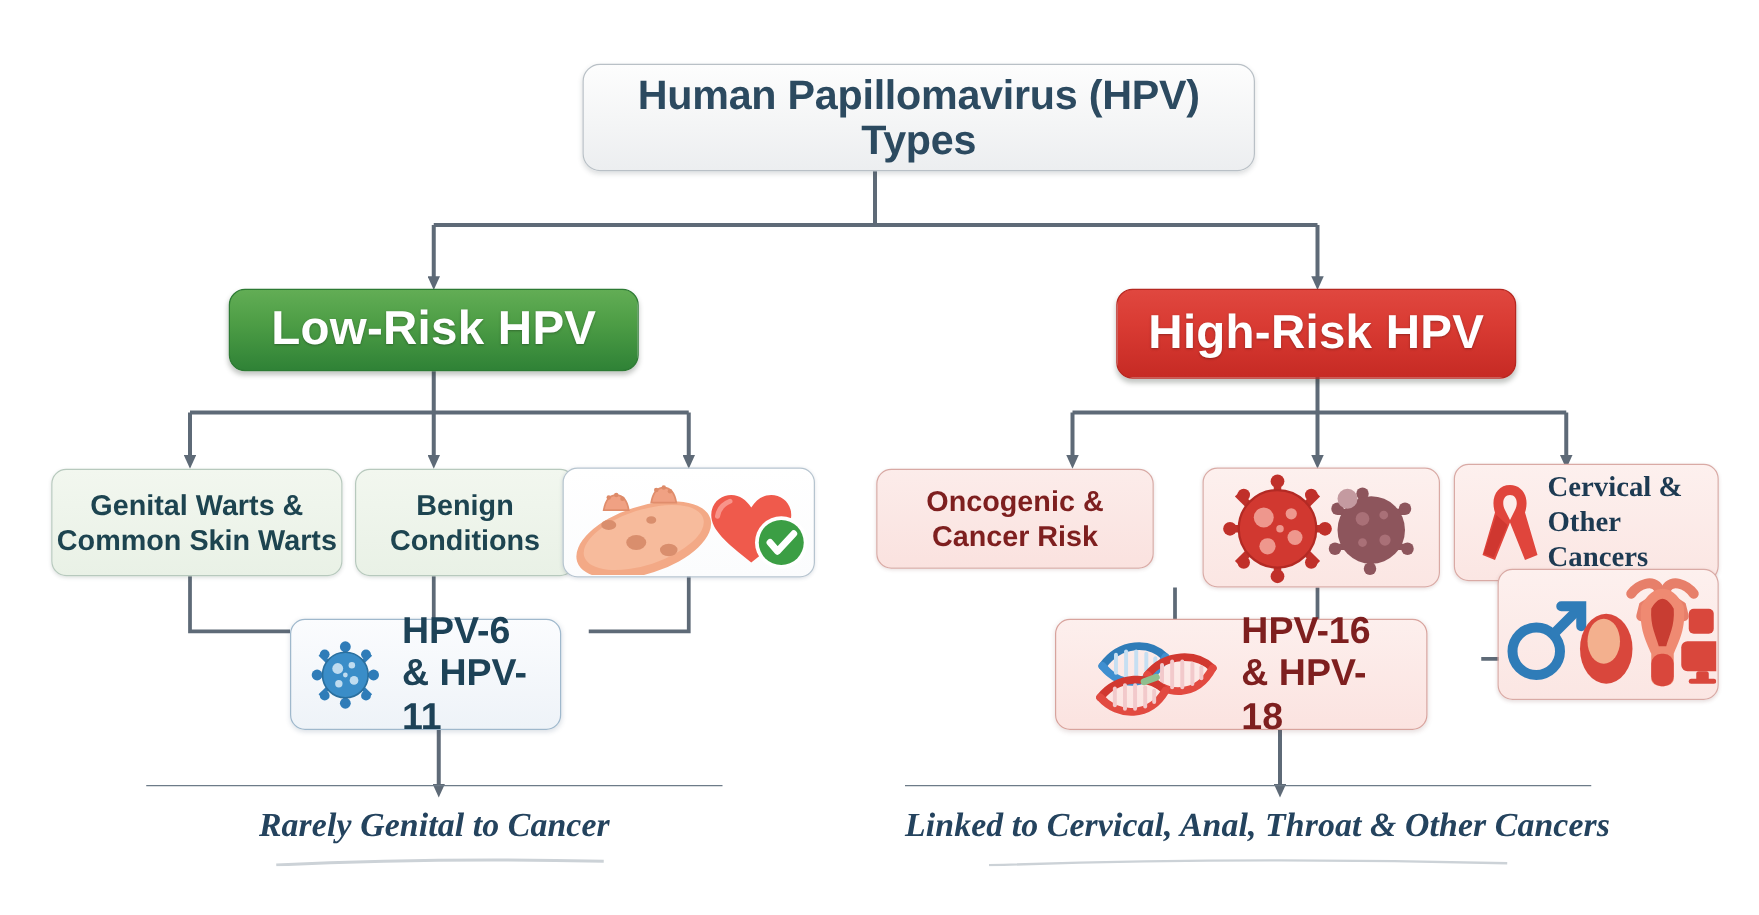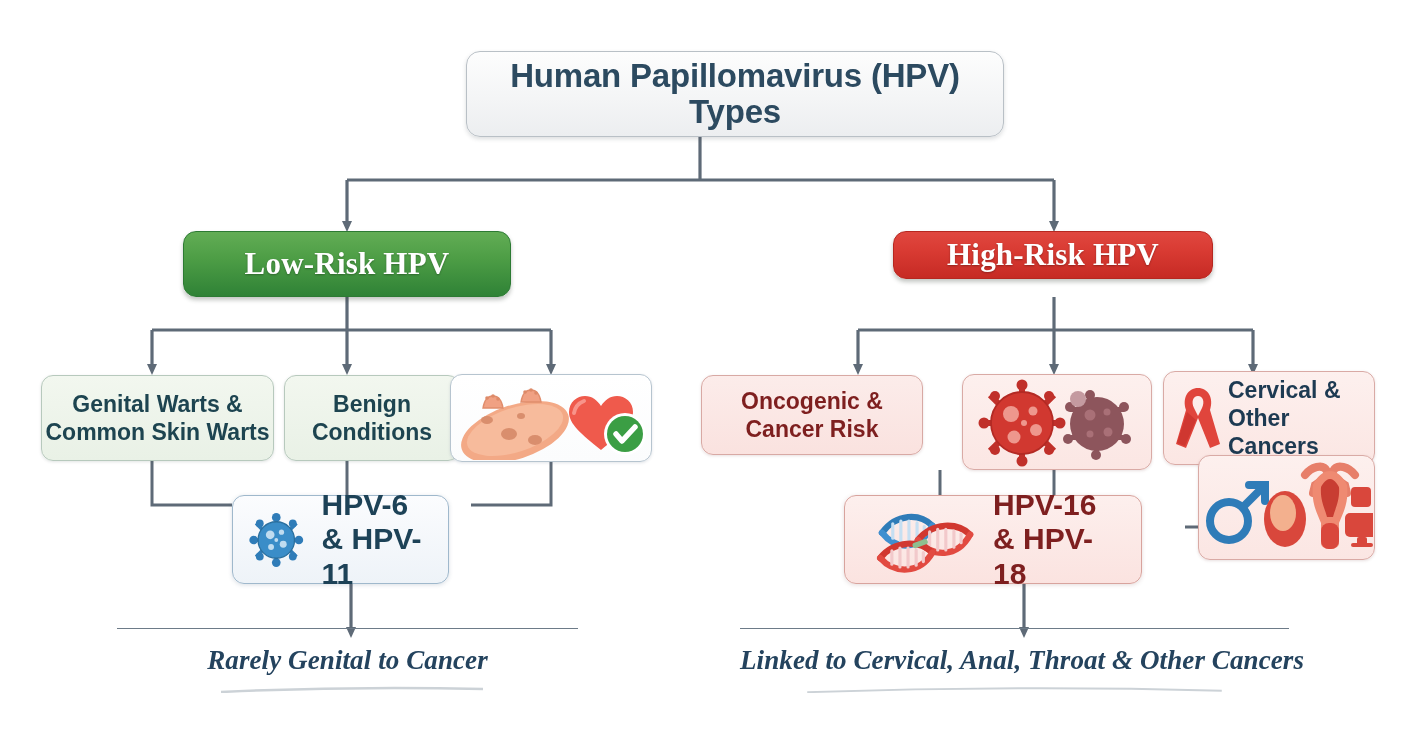--- a/index.html
+++ b/index.html
@@ -54,27 +54,26 @@
     letter-spacing: -0.2px;
     line-height: 1.1;
   }
 
   
   .branch-box {
     border-radius: 13px;
     box-shadow: 0 3px 4px rgba(40,50,40,0.28);
   }
   .branch-box .label {
-    font-size: 31px;
+    font-size: 38px;
     font-weight: bold;
     color: #ffffff;
     text-shadow: 0 1px 2px rgba(0,0,0,0.30);
     letter-spacing: 0.2px;
     line-height: 1.1;
-    font-family: Liberation Serif, serif;
   }
   .branch-green {
     background: linear-gradient(180deg, #62ad55 0%, #4e9e46 40%, #2f8236 100%);
     border: 1px solid #2c7a33;
   }
   .branch-red {
     background: linear-gradient(180deg, #e0473f 0%, #d93b33 40%, #c62a24 100%);
     border: 1px solid #b62720;
   }
 
@@ -225,21 +224,21 @@
   </svg>
 
   <div class="node root-box" style="left:431px; top:51px; width:538px; height:86px;margin-left:35px;">
     <span class="label">Human Papillomavirus (HPV) Types</span>
   </div>
 
   <div class="node branch-box branch-green" style="left:183px; top:231px; width:328px; height:66px;">
     <span class="label">Low-Risk HPV</span>
   </div>
 
-  <div class="node branch-box branch-red" style="left:893px; top:231px; width:320px; height:48px;">
+  <div class="node branch-box branch-red" style="left:893px; top:231px; width:320px; height:72px;">
     <span class="label">High-Risk HPV</span>
   </div>
 
   <div class="node leaf-green" style="left:23px; top:375px; width:233px; height:86px;">
     <span class="label" style="white-space:pre-line;">Genital Warts &amp;
 Common Skin Warts</span>
   </div>
 
   <div class="node leaf-green" style="left:266px; top:375px; width:176px; height:86px;">
     <span class="label" style="white-space:pre-line;">Benign
@@ -371,21 +370,21 @@
         <circle cx="56" cy="46" r="31" fill="none" stroke="#b32a24" stroke-width="1.8"></circle>
         <circle cx="45" cy="37" r="8" fill="#ee978d"></circle>
         <circle cx="67" cy="34" r="4.5" fill="#ee978d"></circle>
         <circle cx="70" cy="53" r="6" fill="#ee978d"></circle>
         <circle cx="48" cy="60" r="6.5" fill="#ee978d"></circle>
         <circle cx="58" cy="46" r="3" fill="#ee978d"></circle>
       </g>
     </svg>
   </div>
 
-  <div class="node img-pink" style="left:1163px; top:371px; width:212px; height:94px; justify-content:flex-start; padding-left:10px; gap:6px;">
+  <div class="node img-pink" style="left:1163px; top:371px; width:212px; height:94px; justify-content:flex-start; padding-left:20px; gap:6px;font-family:Liberation Serif, serif;">
     <svg class="icon-svg" width="48" height="72" viewBox="0 0 48 72" style="flex:0 0 auto;">
       <path d="M24,6 C14,6 8,16 12,28 L2,62 L12,66 L24,36 L36,66 L46,62 L36,28 C40,16 34,6 24,6 Z
                M24,14 C29,14 31,20 28,26 L24,34 L20,26 C17,20 19,14 24,14 Z" fill="#e0453c"></path>
       <path d="M13,30 L3,61 L11,64 L22,38 Z" fill="#cf3730"></path>
     </svg>
     <span class="label" style="white-space:pre-line; font-size:23px; font-weight:bold; color:#1d3a52; text-align:left; line-height:1.22;">Cervical &amp;
 Other Cancers</span>
   </div>
 
   <div class="node img-pink" style="left:1198px; top:455px; width:177px; height:105px; overflow:hidden; align-items:flex-end;">
@@ -467,21 +466,21 @@
   </div>
 
   <div class="footer" style="left:117px; top:628px; width:461px;">
     <div class="rule-top"></div>
     <div class="ftext">Rarely Genital to Cancer</div>
     <svg class="rule-bottom" width="461" height="7" viewBox="0 0 461 7">
       <path d="M104,6 Q232,0 366,3" fill="none" stroke="#ccd2d7" stroke-width="2.5"></path>
     </svg>
   </div>
 
-  <div class="footer" style="left:740px; top:628px; width:549px;">
+  <div class="footer" style="left:724px; top:628px; width:549px;">
     <div class="rule-top"></div>
     <div class="ftext">Linked to Cervical, Anal, Throat &amp; Other Cancers</div>
     <svg class="rule-bottom" width="549" height="9" viewBox="0 0 549 9">
       <path d="M8,8 Q275,-1 541,6" fill="none" stroke="#ccd2d7" stroke-width="2.5"></path>
     </svg>
   </div>
 
 </div>
 
 </body></html>

